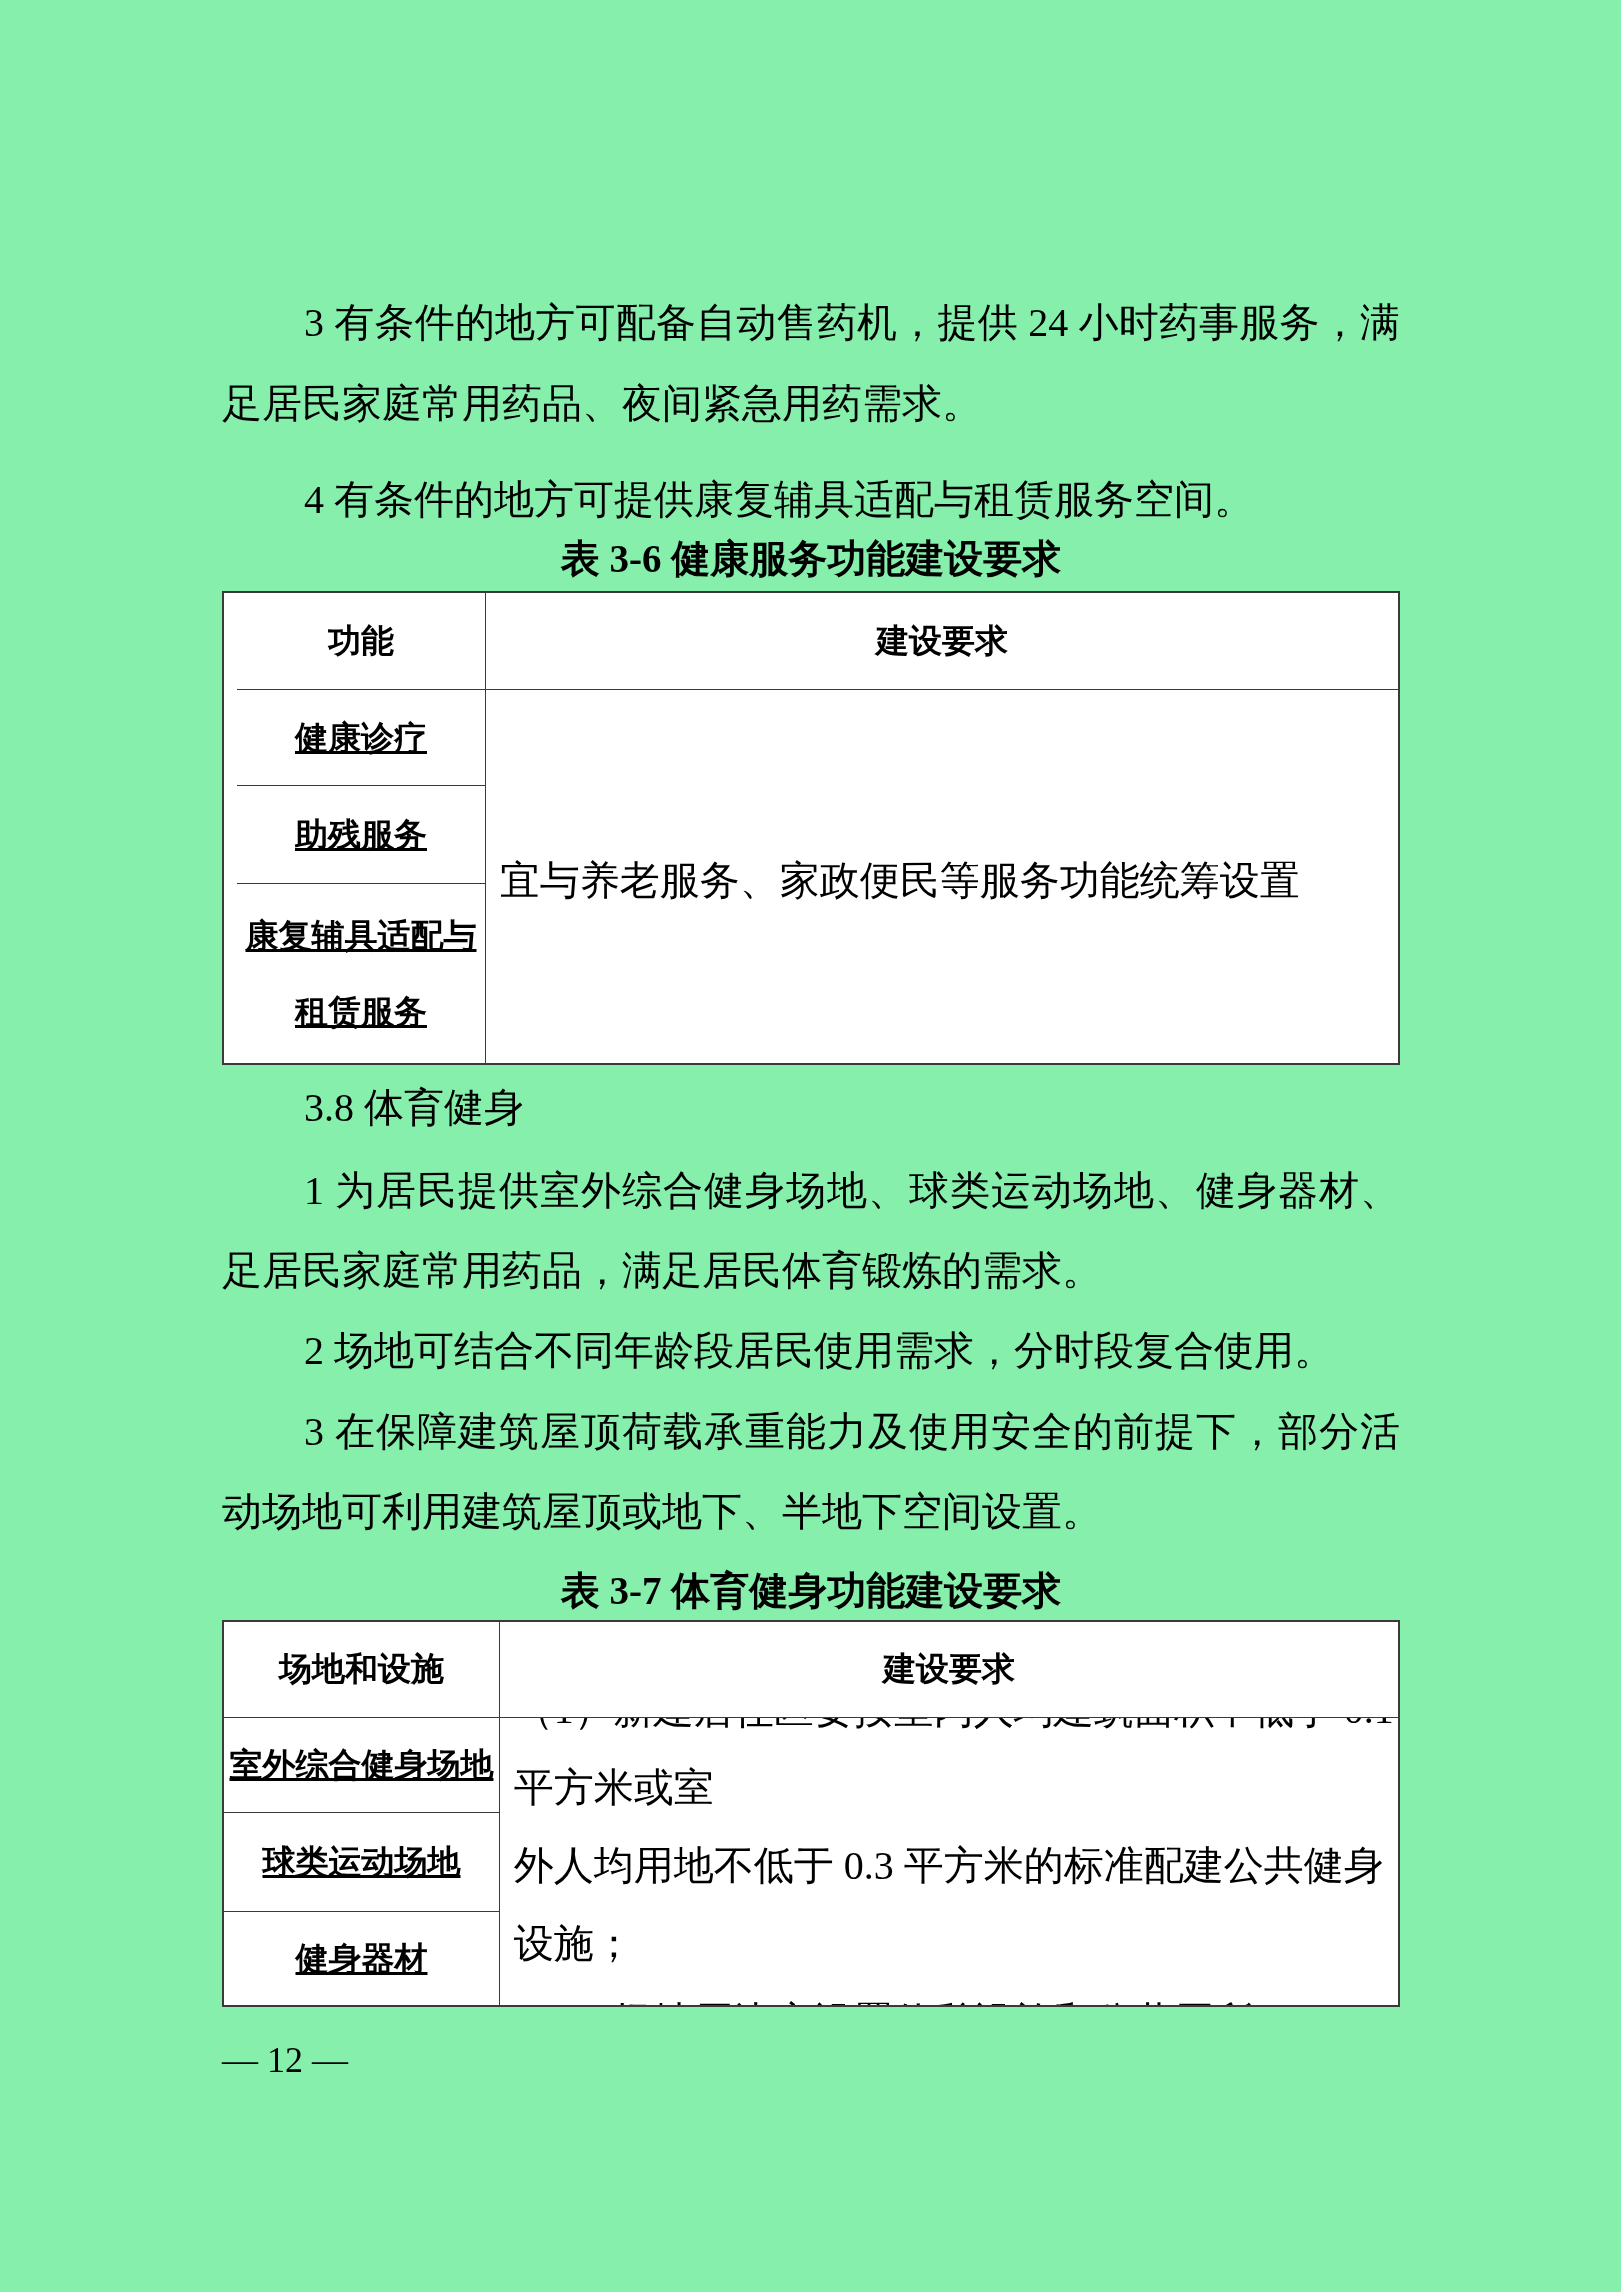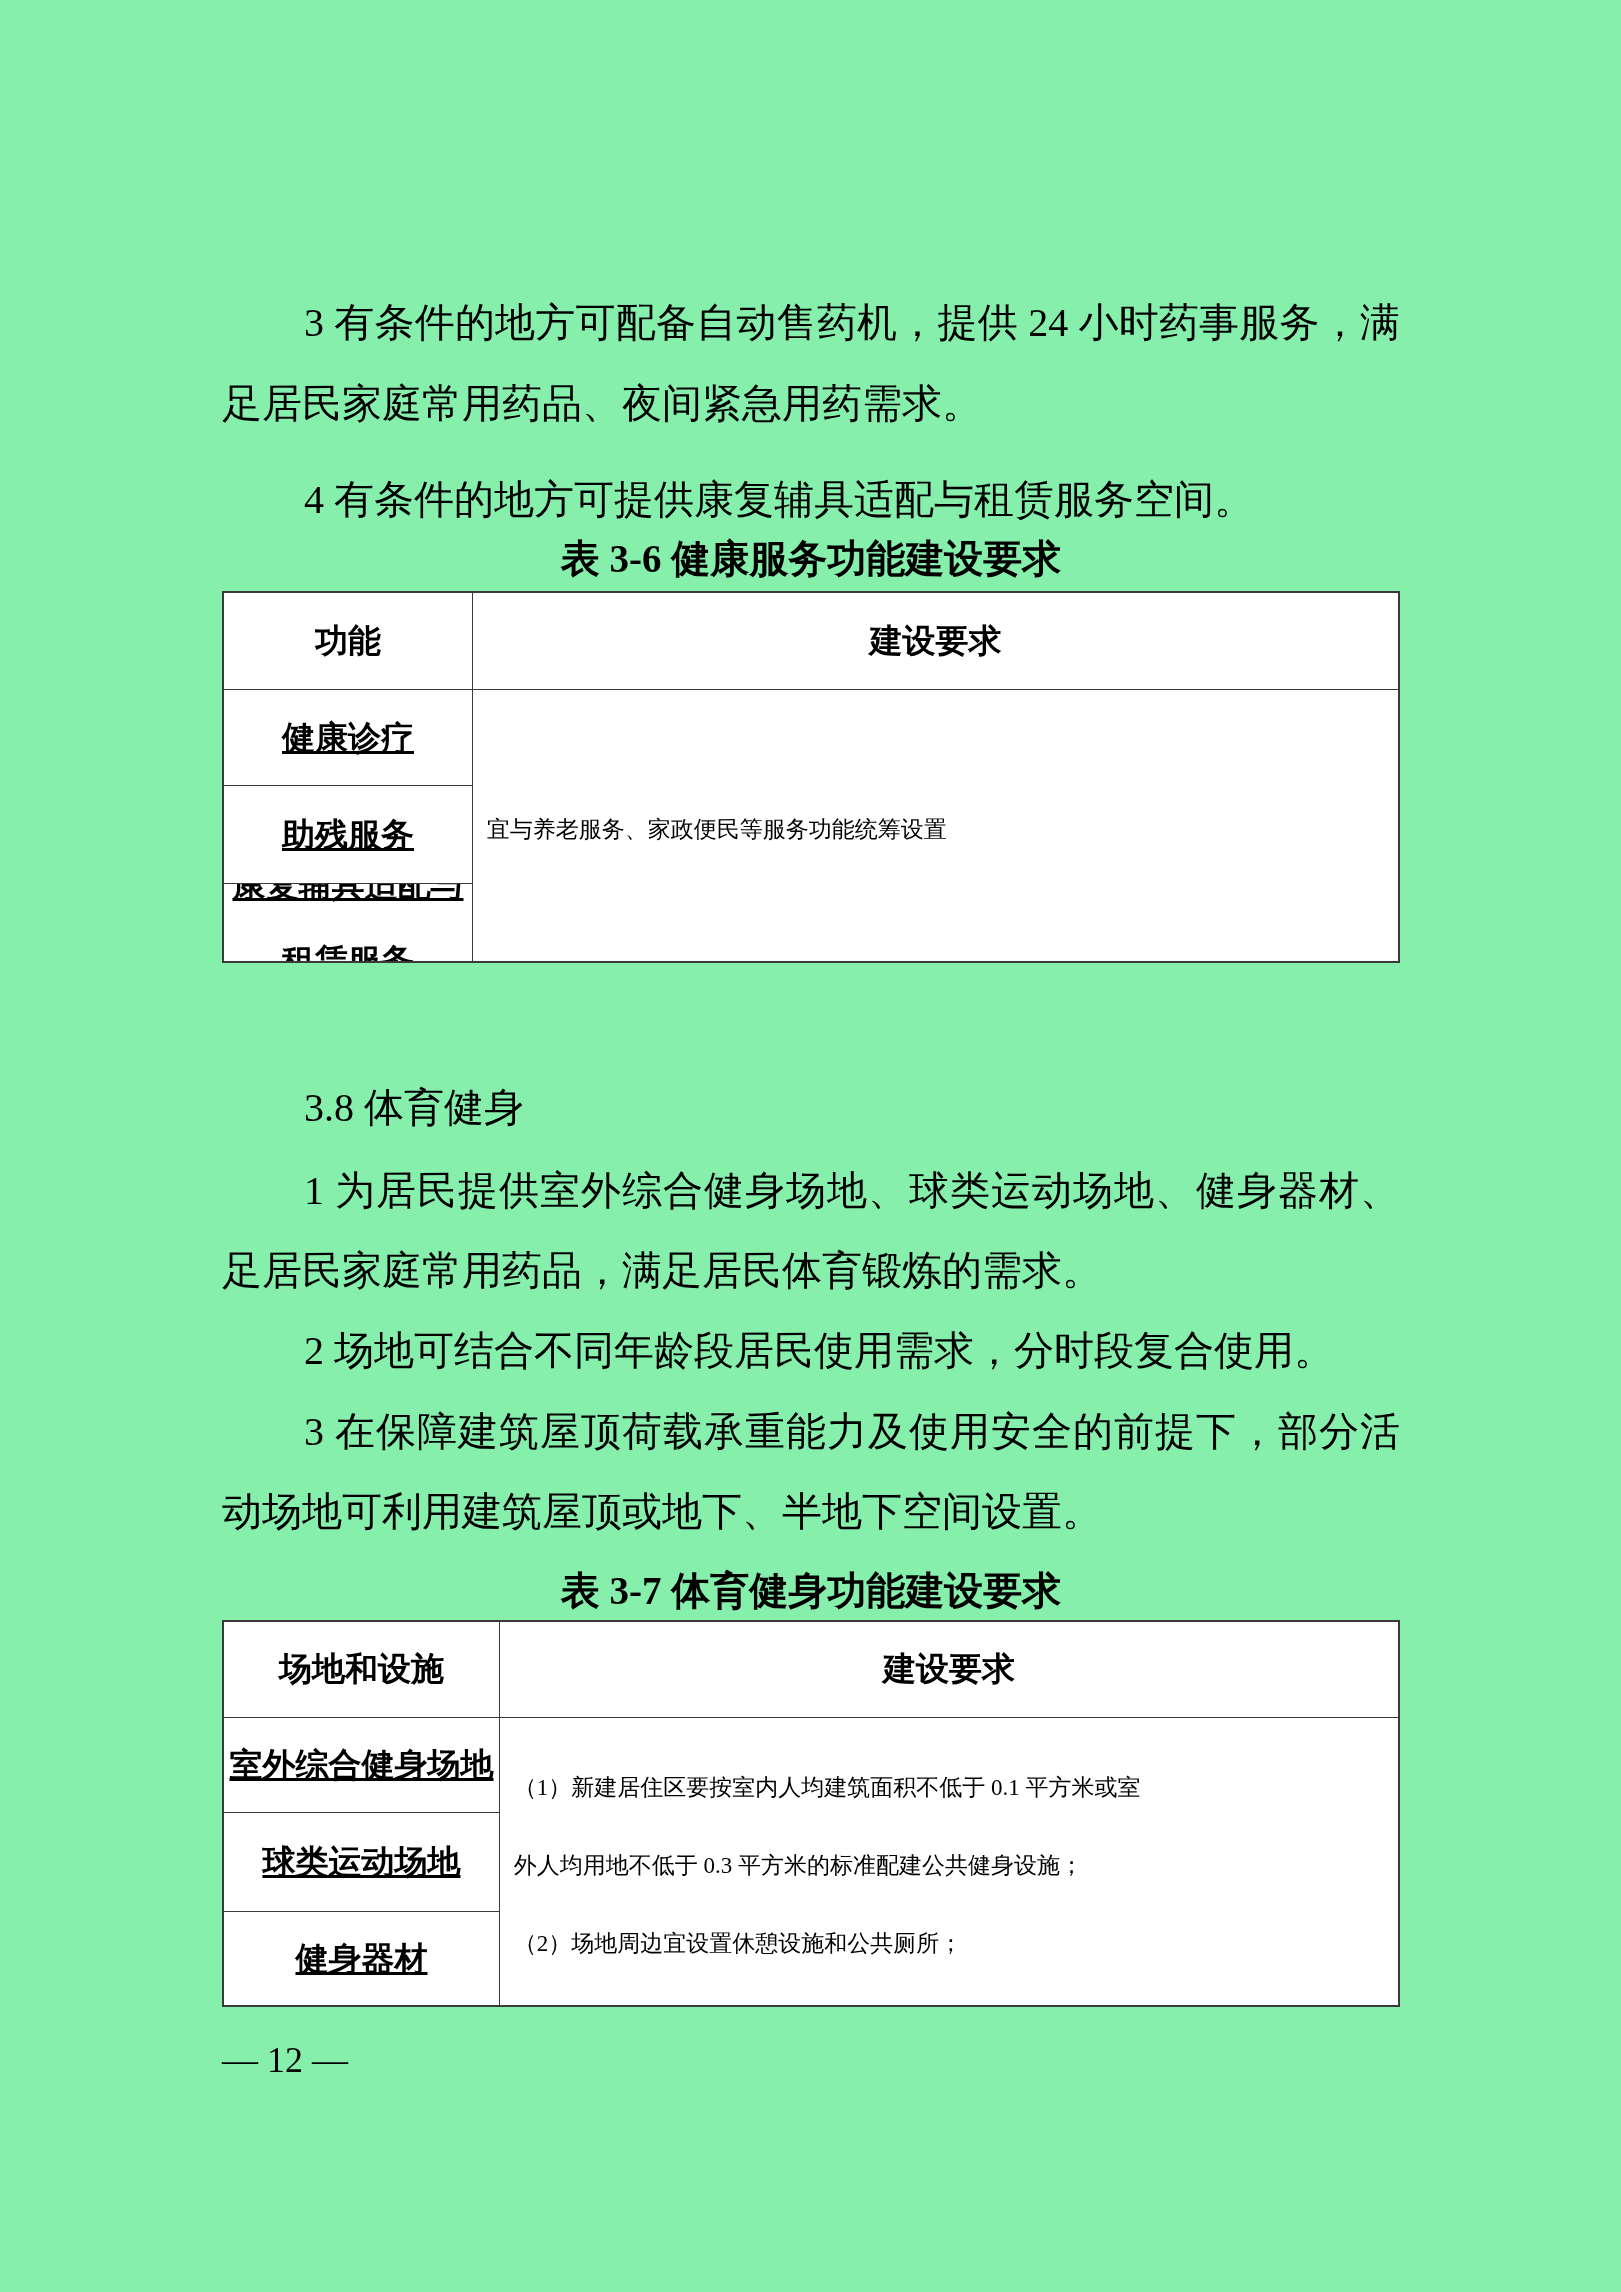--- a/index.html
+++ b/index.html
@@ -44,23 +44,24 @@
     position:absolute;
     left:222px;
     width:1178px;
     display:grid;
     box-sizing:border-box;
     border:2.5px solid #3a3a3a;
     background:#ffffff;
   }
   #table36{
     top:591px;
-    height:372px;
+    height:474px;
     grid-template-columns:249px 1fr;
     grid-template-rows:97px 96px 98px auto;
+    padding-left:13px;
   }
   #table37{
     top:1620px;
     height:387px;
     grid-template-columns:276px 1fr;
     grid-template-rows:96px 95px 99px auto;
   }
   .cell{
     display:flex;
     align-items:center;
@@ -79,21 +80,21 @@
     line-height:76px;
     text-decoration:underline;
   }
   .req{
     grid-column:2;
     grid-row:2/5;
     justify-content:flex-start;
     text-align:left;
     padding-left:13.7px;
     padding-top:9.8px;
-    font-size:23px;
+    font-size:40px;
     white-space:pre-line;
     line-height:78px;
   }
   .footer{
     position:absolute;
     left:222px;
     top:2020px;
     height:80px;
     line-height:80px;
     font-size:36px;

